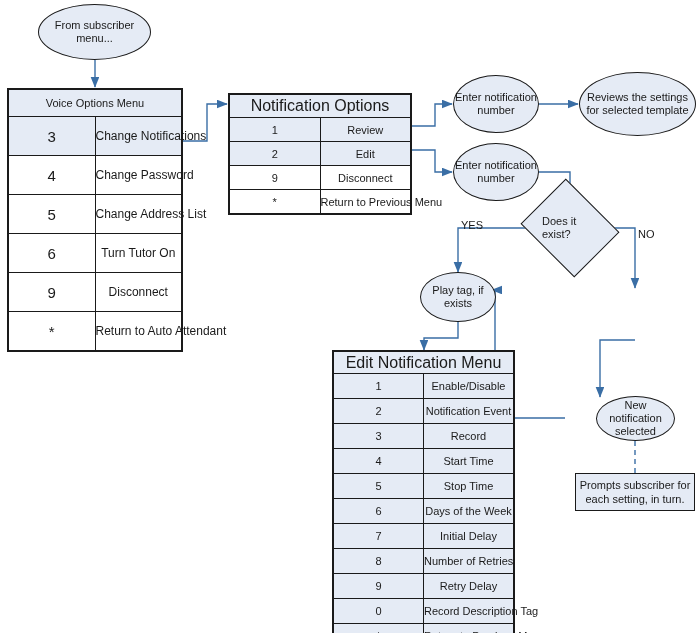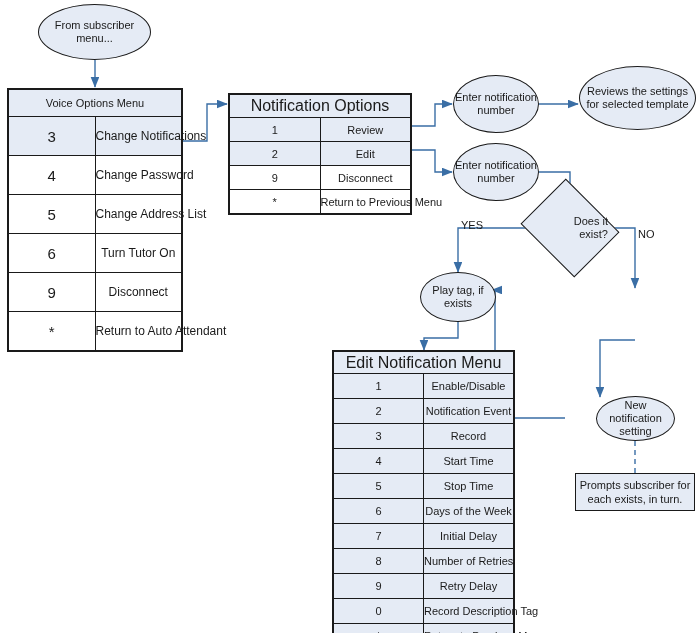--- a/index.html
+++ b/index.html
@@ -50,21 +50,21 @@
     position:absolute;
     display:flex;align-items:center;justify-content:center;
   }
   .diamond .dshape{
     position:absolute;left:0;top:0;width:100%;height:100%;
     background:#e5ebf5;border:1px solid #1a1a1a;
     transform:rotate(45deg);
     box-sizing:border-box;
   }
   .diamond .dtext{
-    position:relative;z-index:2;text-align:right;
+    position:relative;z-index:2;text-align:left;
     font-size:11px;line-height:13px;padding-left:10px;
   }
   
   .note{
     position:absolute;
     border:1px solid #1a1a1a;
     background:#e5ebf5;
     display:flex;align-items:center;justify-content:center;
     text-align:center;font-size:11px;line-height:14px;
     box-sizing:border-box;
@@ -178,21 +178,21 @@
           <td>Return to Previous Menu</td>
         </tr>
       </tbody>
     </table>
   </div>
 
   <div class="ellipse" style="left:453px;top:75px;width:86px;height:58px;">
     <span>Enter notification number</span>
   </div>
 
-  <div class="ellipse" style="left:579px;top:66px;width:117px;height:64px;">
+  <div class="ellipse" style="left:579px;top:72px;width:117px;height:64px;">
     <span>Reviews the settings for selected template</span>
   </div>
 
   <div class="ellipse" style="left:453px;top:143px;width:86px;height:58px;">
     <span>Enter notification number</span>
   </div>
 
   <div class="diamond" style="left:532px;top:196px;width:76px;height:64px;">
     <div class="dshape"></div>
     <div class="dtext">Does it exist?</div>
@@ -200,25 +200,25 @@
 
   <div class="elabel" style="left:461px;top:219px;">YES</div>
   <div class="elabel" style="left:638px;top:228px;">NO</div>
 
   <div class="ellipse" style="left:420px;top:272px;width:76px;height:50px;">
     <span>Play tag, if exists</span>
   </div>
 
 
   <div class="ellipse" style="left:596px;top:396px;width:79px;height:45px;">
-    <span>New notification setting</span>
+    <span>New notification selected</span>
   </div>
 
   <div class="note" style="left:575px;top:473px;width:120px;height:38px;">
-    <span>Prompts subscriber for each exists, in turn.</span>
+    <span>Prompts subscriber for each setting, in turn.</span>
   </div>
 
   <div class="menu" style="left:332px;top:350px;width:183px;">
     <table>
       <tbody>
         <tr>
           <td class="title fill" colspan="2" style="height:21px;margin-left:28px;">Edit Notification Menu</td>
         </tr>
         <tr>
           <td class="key fill" style="height:24px;">1</td>

